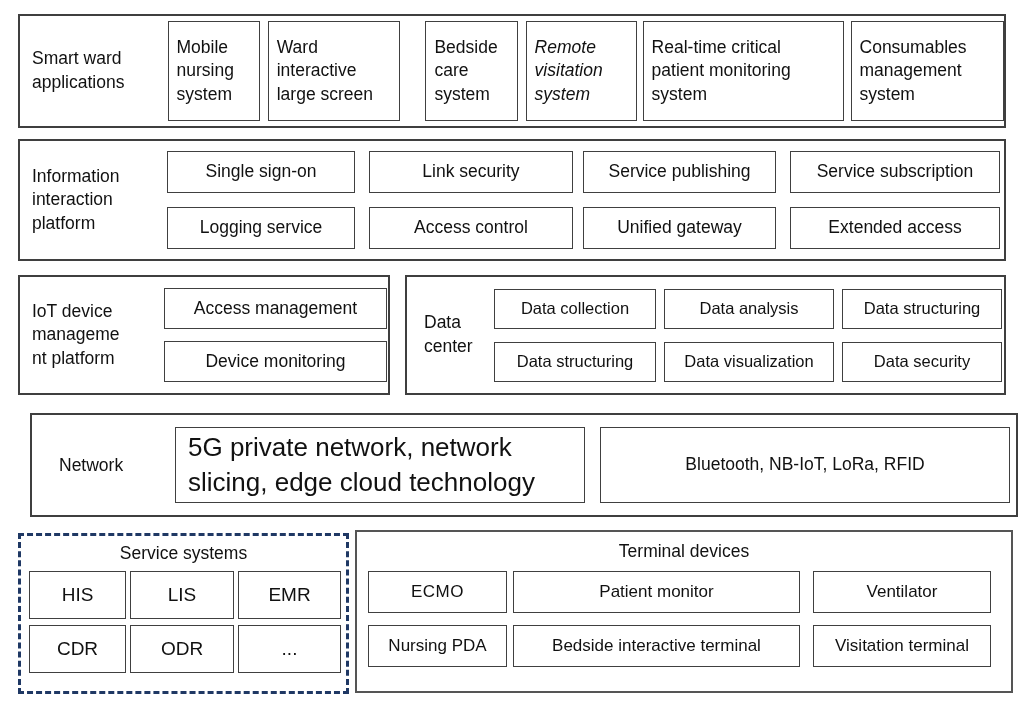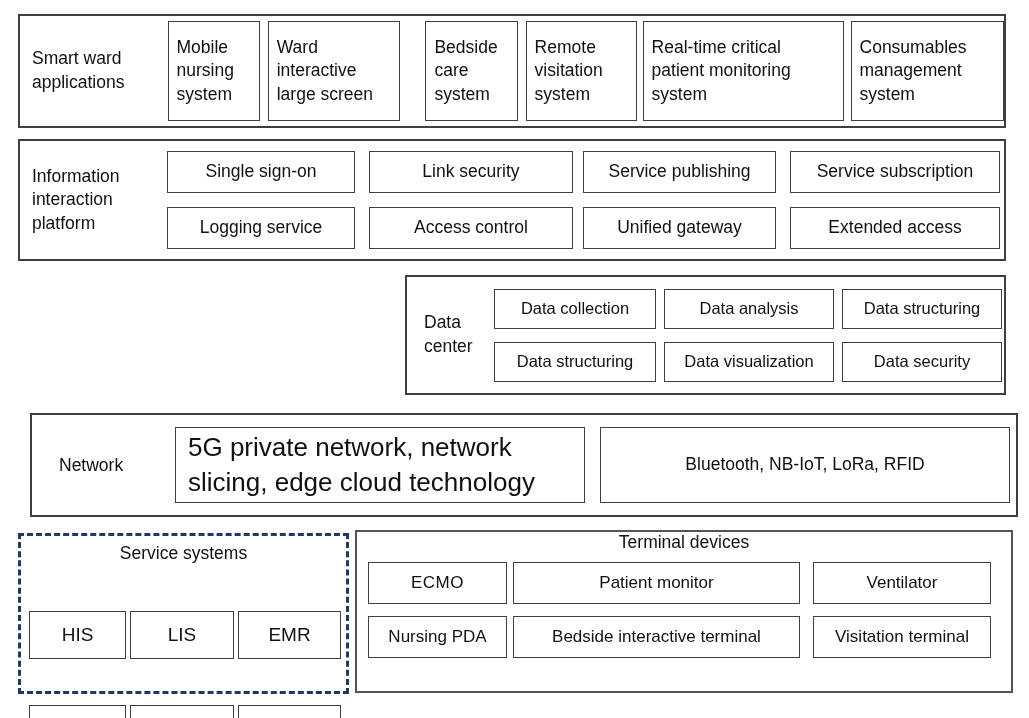--- a/index.html
+++ b/index.html
@@ -24,21 +24,21 @@
     display:flex;align-items:center;font-size:17.5px;line-height:1.33;
   }
   .centered{justify-content:center;text-align:center;}
   
   #layer-apps{left:18px;top:14px;width:988px;height:114px;padding-left:12px;}
   .apps-label{width:131px;font-size:17.5px;line-height:1.35;}
   .app-box{height:100px;padding:2px 8px;text-align:left;}
   .app-box:nth-of-type(2){margin-left:6px;width:93px;}
   .app-box:nth-of-type(3){margin-left:8px;width:134px;}
   .app-box:nth-of-type(4){margin-left:25px;width:93px;}
-  .app-box:nth-of-type(5){margin-left:8px;width:112px;}
+  .app-box:nth-of-type(5){margin-left:8px;width:112px;font-style:italic;}
   .app-box:nth-of-type(6){margin-left:6px;width:203px;}
   .app-box:nth-of-type(7){margin-left:7px;width:155px;}
   
   #layer-info{left:18px;top:139px;width:988px;height:122px;padding-left:12px;}
   .info-label{width:113px;font-size:17.5px;line-height:1.35;}
   .info-grid{margin-left:22px;display:flex;flex-direction:column;gap:14px;}
   .info-row{display:flex;}
   .info-row .box{height:42px;}
   .info-row .box:nth-child(1){width:188px;}
   .info-row .box:nth-child(2){width:204px;margin-left:14px;}
@@ -62,27 +62,27 @@
   .network-label{width:88px;font-size:17.5px;}
   .network-box-1{margin-left:28px;width:410px;height:76px;font-size:26px;padding:0 12px;}
   .network-box-2{margin-left:15px;width:410px;height:76px;font-size:17.5px;}
   
   #layer-service{
     left:18px;top:533px;width:331px;height:161px;
     border:3px dashed var(--dashed_border);display:block;padding-top:7px;
   }
   .panel-title{text-align:center;font-size:17.5px;}
   .svc-grid{margin:7px 0 0 8px;display:flex;flex-direction:column;gap:6px;}
-  .svc-row{display:flex;gap:4px;margin-top:40px;}
+  .svc-row{display:flex;gap:4px;}
   .svc-row .box{width:97px;height:48px;font-size:19px;}
   .svc-row .box:nth-child(2){width:104px;}
   .svc-row .box:nth-child(3){width:103px;}
   #layer-terminal{
     left:355px;top:530px;width:658px;height:163px;
-    border:2px solid var(--terminal_border);display:block;
+    border:2px solid var(--terminal_border);display:block;padding-top:9px;
   }
   .term-grid{margin:9px 0 0 11px;display:flex;flex-direction:column;gap:12px;}
   .term-row{display:flex;}
   .term-row .box{height:42px;font-size:17px;}
   .term-row .box:nth-child(1){width:139px;}
   .term-row .box:nth-child(2){width:287px;margin-left:6px;}
   .term-row .box:nth-child(3){width:178px;margin-left:13px;}
   .ecmo{font-size:14.5px;letter-spacing:0.5px;}
 </style>
 </head>
@@ -111,20 +111,29 @@
       </div>
       <div class="info-row">
         <div class="box centered">Logging service</div>
         <div class="box centered">Access control</div>
         <div class="box centered">Unified gateway</div>
         <div class="box centered">Extended access</div>
       </div>
     </div>
   </div>
 
+  <div class="container" id="layer-iot">
+    <div class="iot-label">IoT device
+manageme
+nt platform</div>
+    <div class="iot-col">
+      <div class="box centered">Access management</div>
+      <div class="box centered">Device monitoring</div>
+    </div>
+  </div>
 
   <div class="container" id="layer-dc">
     <div class="dc-label">Data center</div>
     <div class="dc-grid">
       <div class="dc-row">
         <div class="box centered">Data collection</div>
         <div class="box centered">Data analysis</div>
         <div class="box centered">Data structuring</div>
       </div>
       <div class="dc-row">

